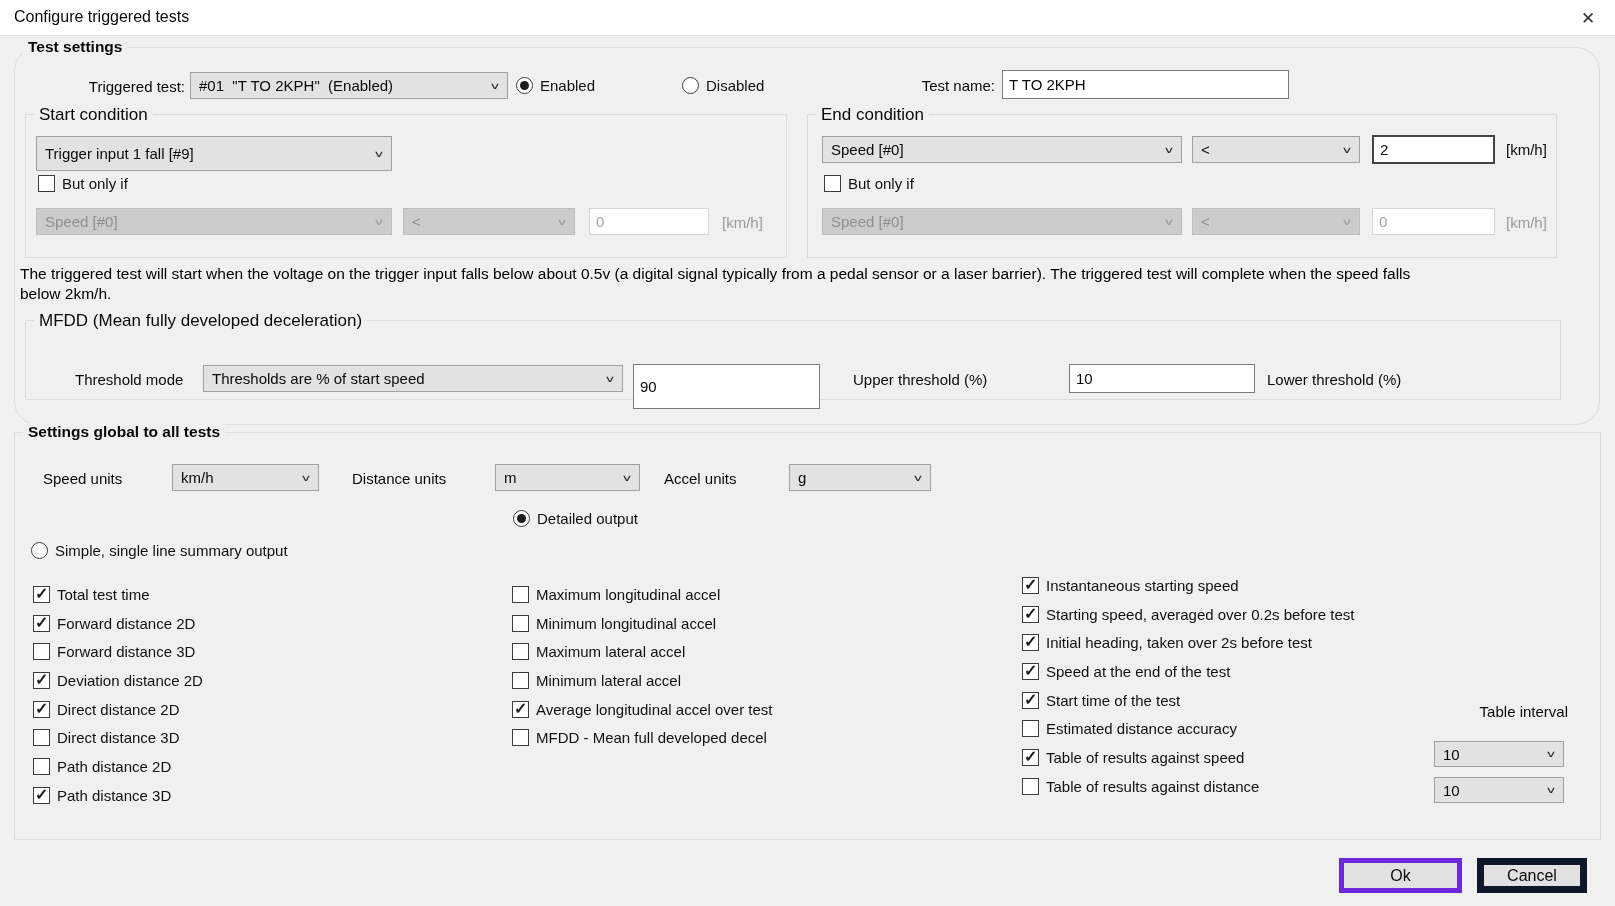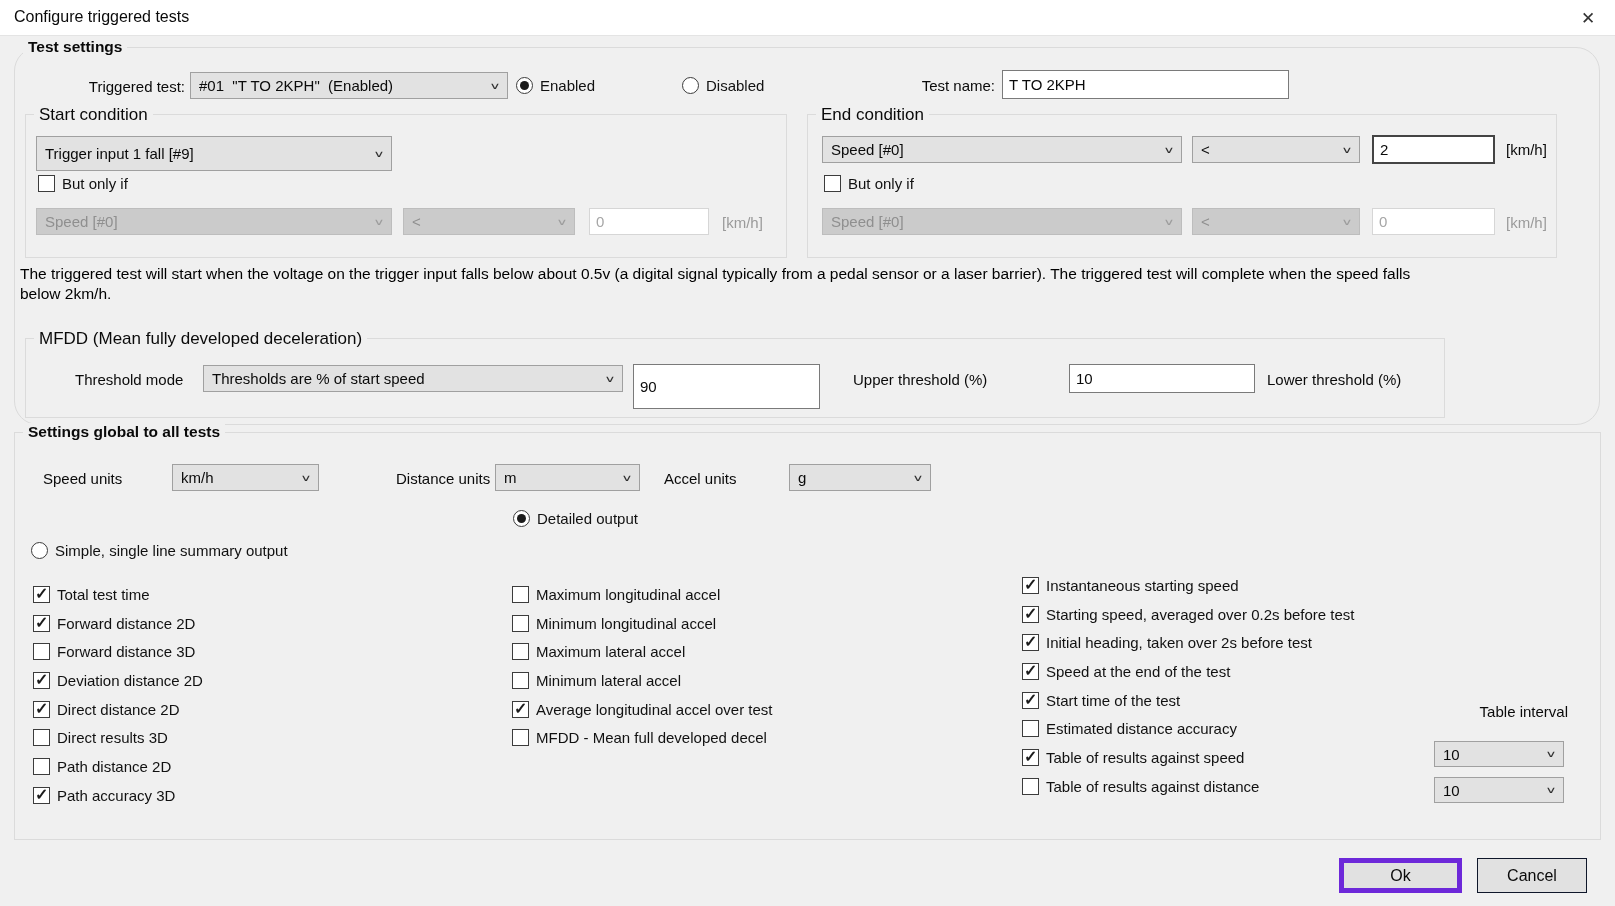--- a/index.html
+++ b/index.html
@@ -65,21 +65,21 @@
     content:""; position:absolute; left:3px; top:3px; width:9px; height:9px;
     border-radius:50%; background:#1c1c1c;
   }
   .opt-list { position:absolute; display:flex; flex-direction:column; gap:11.7px; }
   .opt-row { display:flex; align-items:center; gap:7px; height:17px; white-space:nowrap; }
   .desc {
     position:absolute; left:20px; top:264px; width:1410px;
     font-size:15.5px; color:#000; line-height:20px;
   }
   .btn {
-    position:absolute; background:#e1e1e1; border:1px solid #0f172a;
+    position:absolute; background:#e1e1e1; border:7px solid #0f172a;
     font-family:inherit; font-size:16px; color:#0a0a0a;
     display:flex; align-items:center; justify-content:center; cursor:pointer;
   }
   .btn.primary { border:5px solid #6d28d9; }
 </style>
 </head>
 <body>
 
 <div id="page">
 
@@ -153,21 +153,21 @@
   </div>
   <div class="combo disabled" style="left:1192px;top:208px;width:168px;height:27px;">
     <span class="ctext">&lt;</span>
     <span class="chev">∨</span>
   </div>
   <input class="tinput disabled" style="left: 1372px; top: 208px; width: 123px; height: 27px;" value="0">
   <div class="lbl dim" style="left:1506px;top:214px;">[km/h]</div>
 
   <div class="desc">The triggered test will start when the voltage on the trigger input falls below about 0.5v (a digital signal typically from a pedal sensor or a laser barrier). The triggered test will complete when the speed falls below 2km/h.</div>
 
-  <div class="group" style="left:25px;top:338px;width:1420px;height:80px;padding-left:35px;">
+  <div class="group" style="left:25px;top:320px;width:1536px;height:80px;padding-left:35px;">
     <span class="glabel">MFDD (Mean fully developed deceleration)</span>
   </div>
   <div class="lbl" style="left:75px;top:371px;">Threshold mode</div>
   <div class="combo" style="left:203px;top:365px;width:420px;height:27px;">
     <span class="ctext">Thresholds are % of start speed</span>
     <span class="chev">∨</span>
   </div>
   <input class="tinput" style="left: 633px; top: 364px; width: 187px; height: 45px;" value="90">
   <div class="lbl" style="left:853px;top:371px;">Upper threshold (%)</div>
   <input class="tinput" style="left: 1069px; top: 364px; width: 186px; height: 29px;" value="10">
@@ -175,21 +175,21 @@
 
   <div class="group" style="left:14px;top:432px;width:1587px;height:408px;">
     <span class="glabel strong">Settings global to all tests</span>
   </div>
 
   <div class="lbl" style="left:43px;top:470px;">Speed units</div>
   <div class="combo" style="left:172px;top:464px;width:147px;height:27px;">
     <span class="ctext">km/h</span>
     <span class="chev">∨</span>
   </div>
-  <div class="lbl" style="left:352px;top:470px;margin-left:44px;">Distance units</div>
+  <div class="lbl" style="left:352px;top:470px;">Distance units</div>
   <div class="combo" style="left:495px;top:464px;width:145px;height:27px;">
     <span class="ctext">m</span>
     <span class="chev">∨</span>
   </div>
   <div class="lbl" style="left:664px;top:470px;">Accel units</div>
   <div class="combo" style="left:789px;top:464px;width:142px;height:27px;">
     <span class="ctext">g</span>
     <span class="chev">∨</span>
   </div>
 
@@ -224,31 +224,31 @@
         <span>Deviation distance 2D</span>
       </div>
 
       <div class="opt-row">
         <span class="cb checked"></span>
         <span>Direct distance 2D</span>
       </div>
 
       <div class="opt-row">
         <span class="cb"></span>
-        <span>Direct results 3D</span>
+        <span>Direct distance 3D</span>
       </div>
 
       <div class="opt-row">
         <span class="cb"></span>
         <span>Path distance 2D</span>
       </div>
 
       <div class="opt-row">
         <span class="cb checked"></span>
-        <span>Path accuracy 3D</span>
+        <span>Path distance 3D</span>
       </div>
     </div>
 
   <div class="opt-list" style="left:512px;top:586px;">
 
       <div class="opt-row">
         <span class="cb"></span>
         <span>Maximum longitudinal accel</span>
       </div>
 

